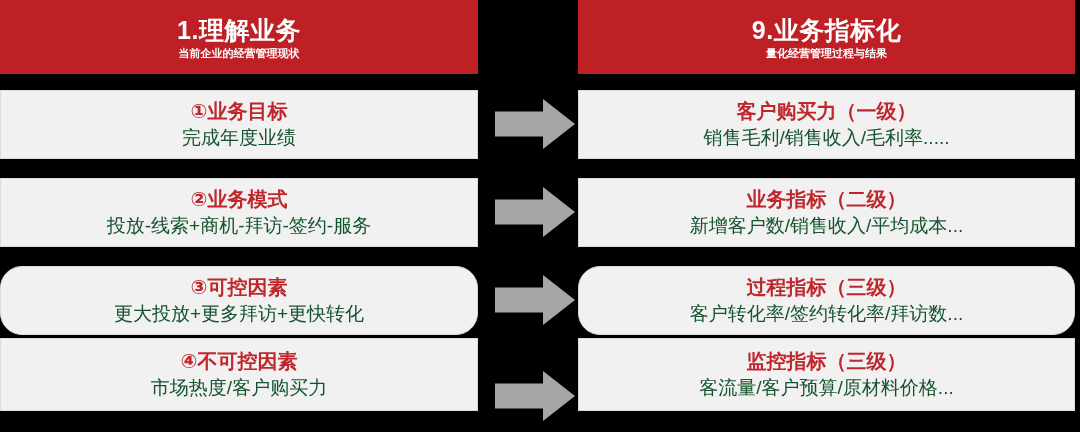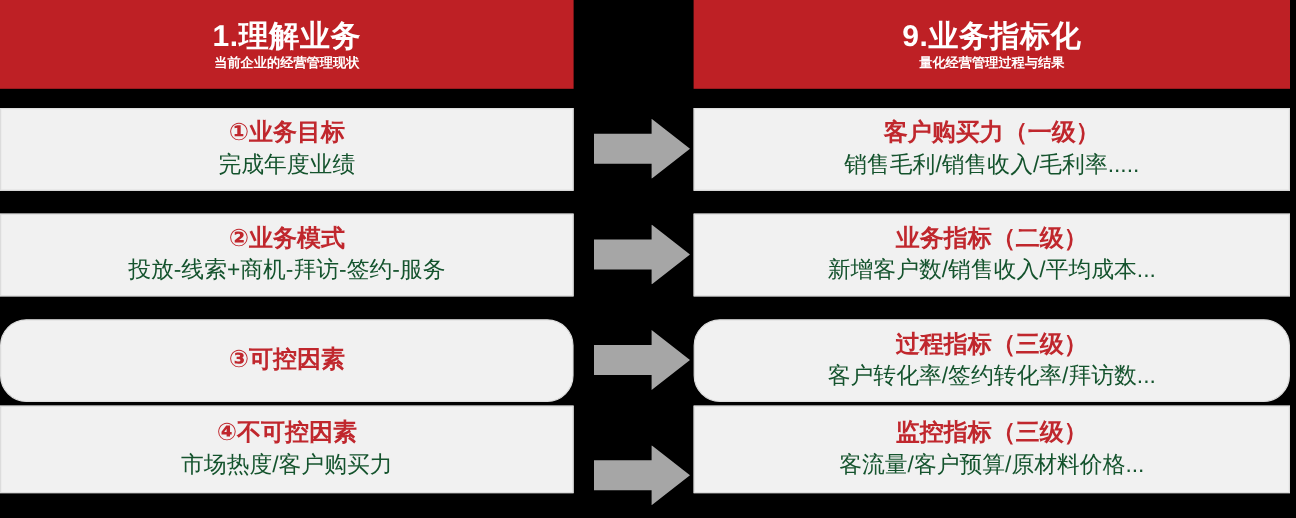--- a/index.html
+++ b/index.html
@@ -123,20 +123,21 @@
     <div class="card row-1">
       <div class="card-title">①业务目标</div>
       <div class="card-sub">完成年度业绩</div>
     </div>
     <div class="card row-2">
       <div class="card-title">②业务模式</div>
       <div class="card-sub">投放-线索+商机-拜访-签约-服务</div>
     </div>
     <div class="card row-3">
       <div class="card-title">③可控因素</div>
+      <div class="card-sub">更大投放+更多拜访+更快转化</div>
     </div>
     <div class="card row-4">
       <div class="card-title">④不可控因素</div>
       <div class="card-sub">市场热度/客户购买力</div>
     </div>
   </div>
 
   <div class="col-right">
     <div class="card row-1">
       <div class="card-title">客户购买力（一级）</div>

